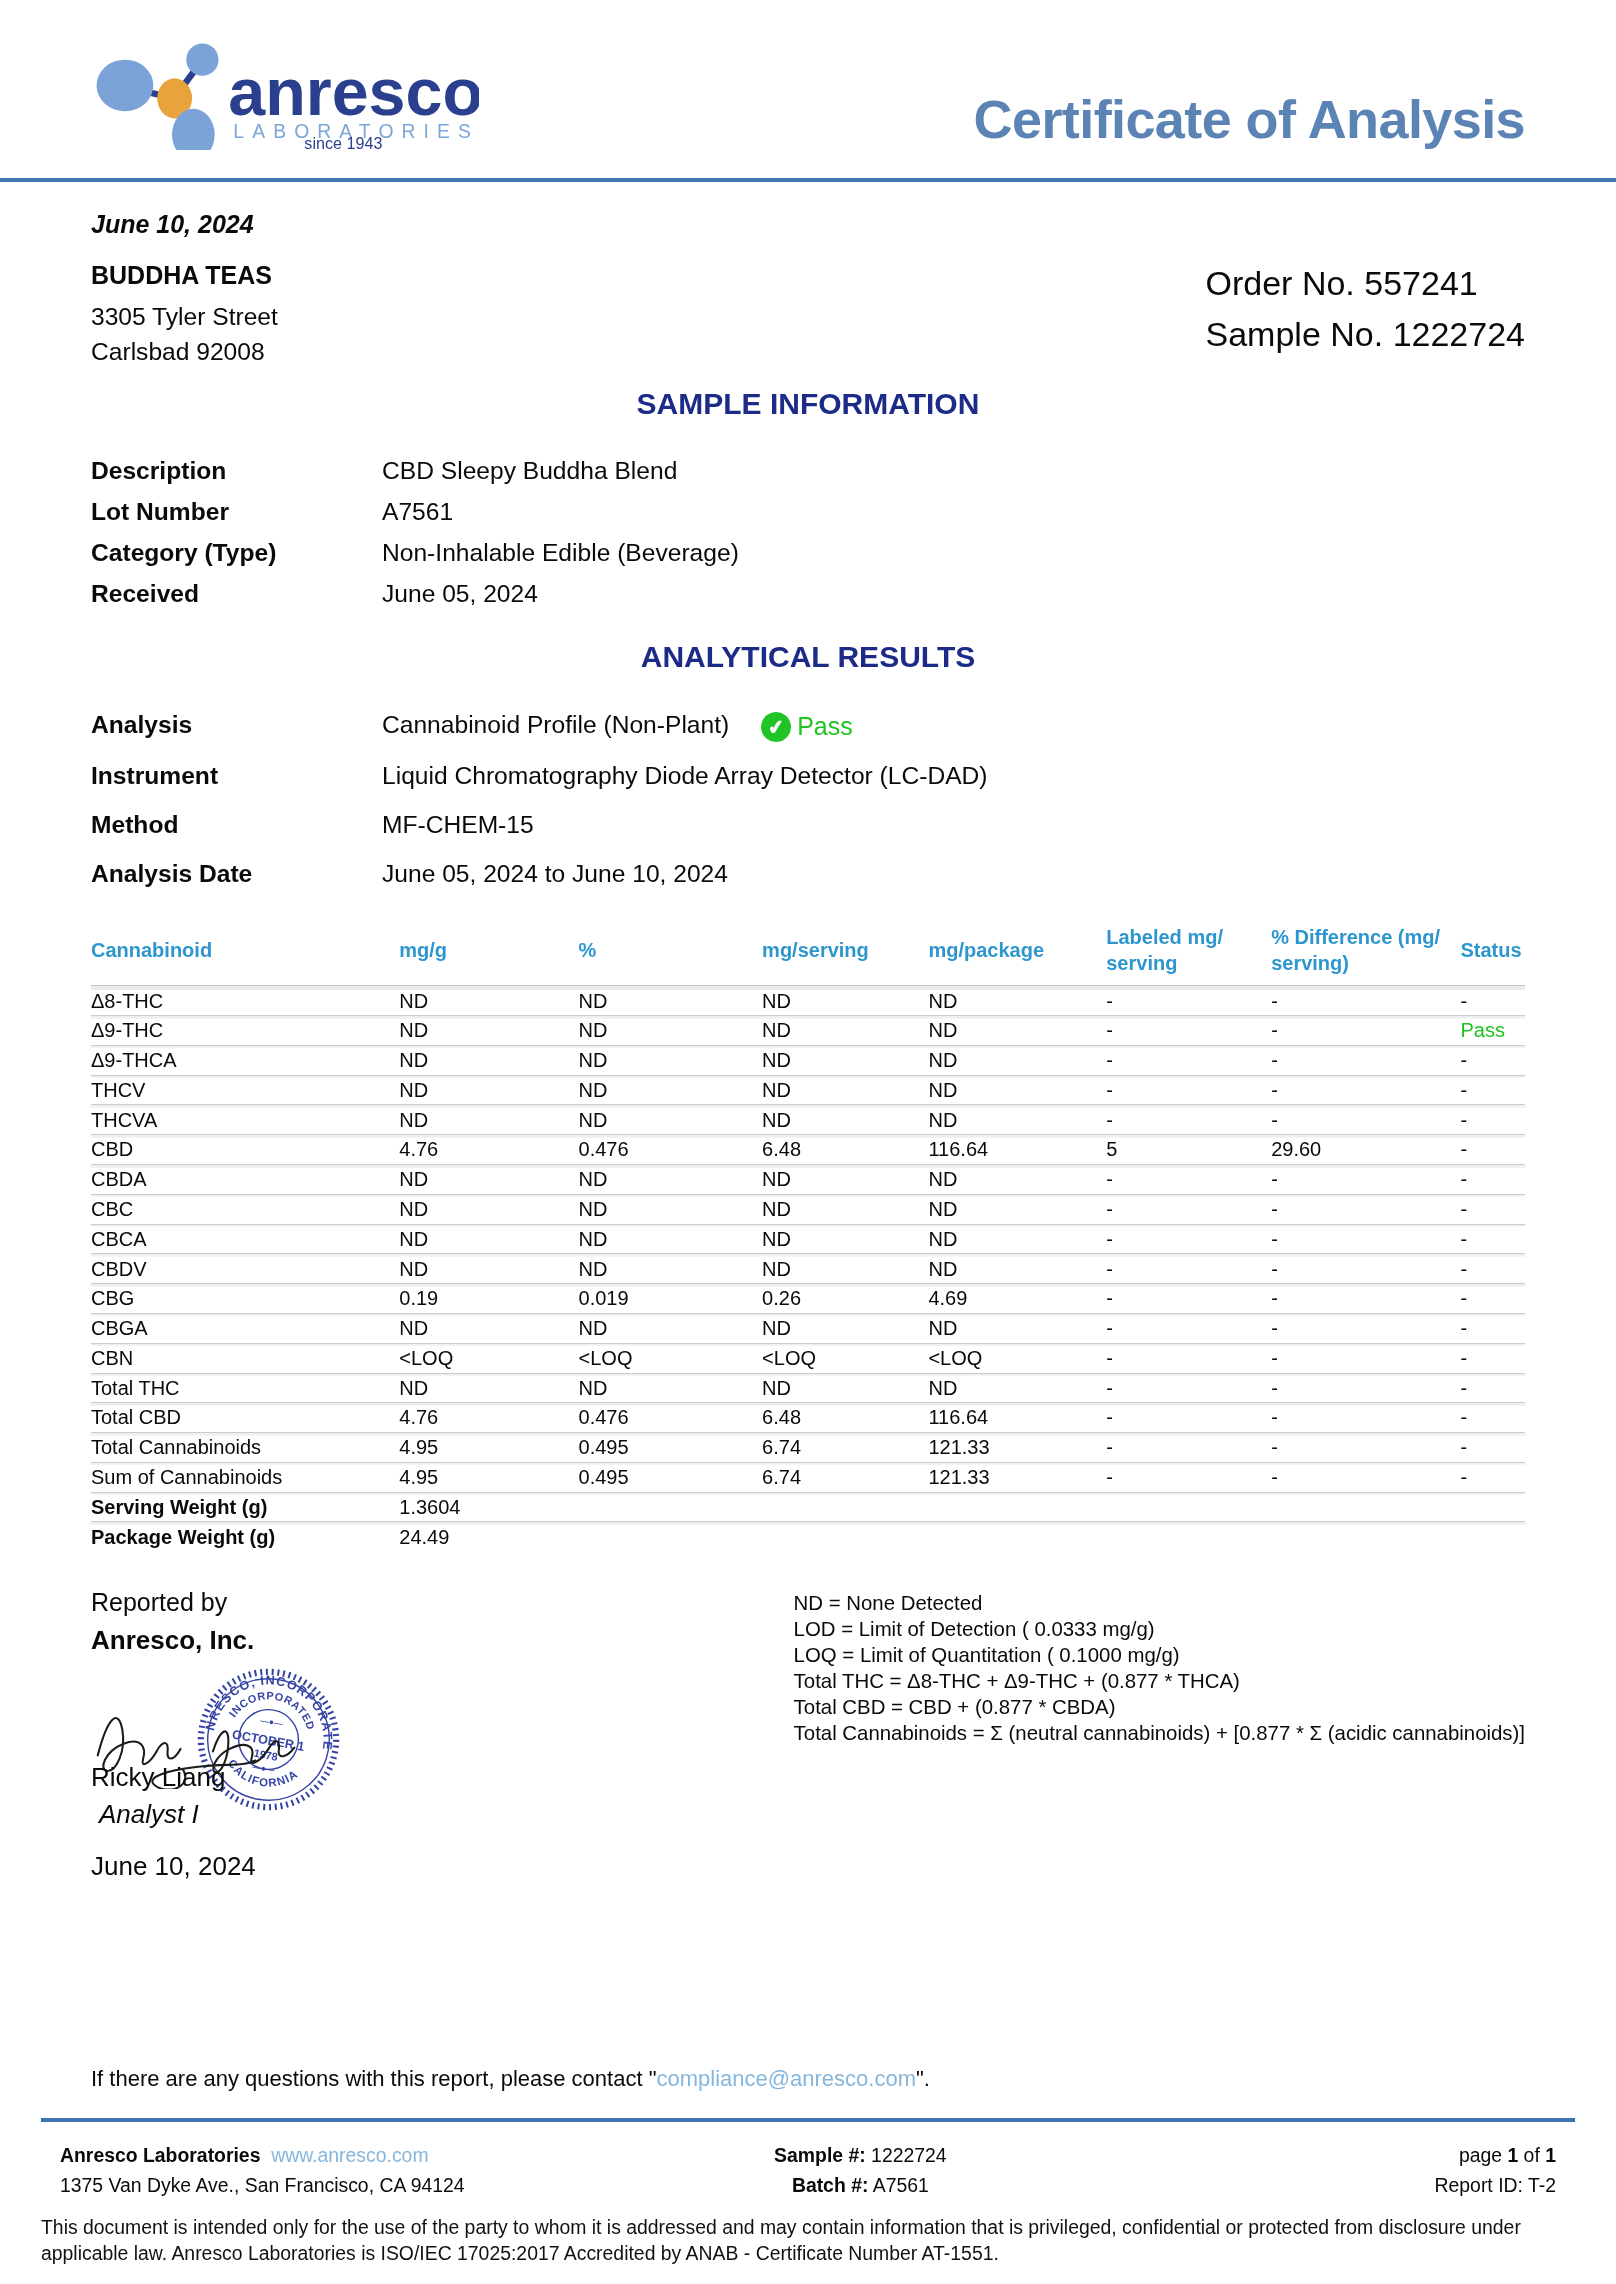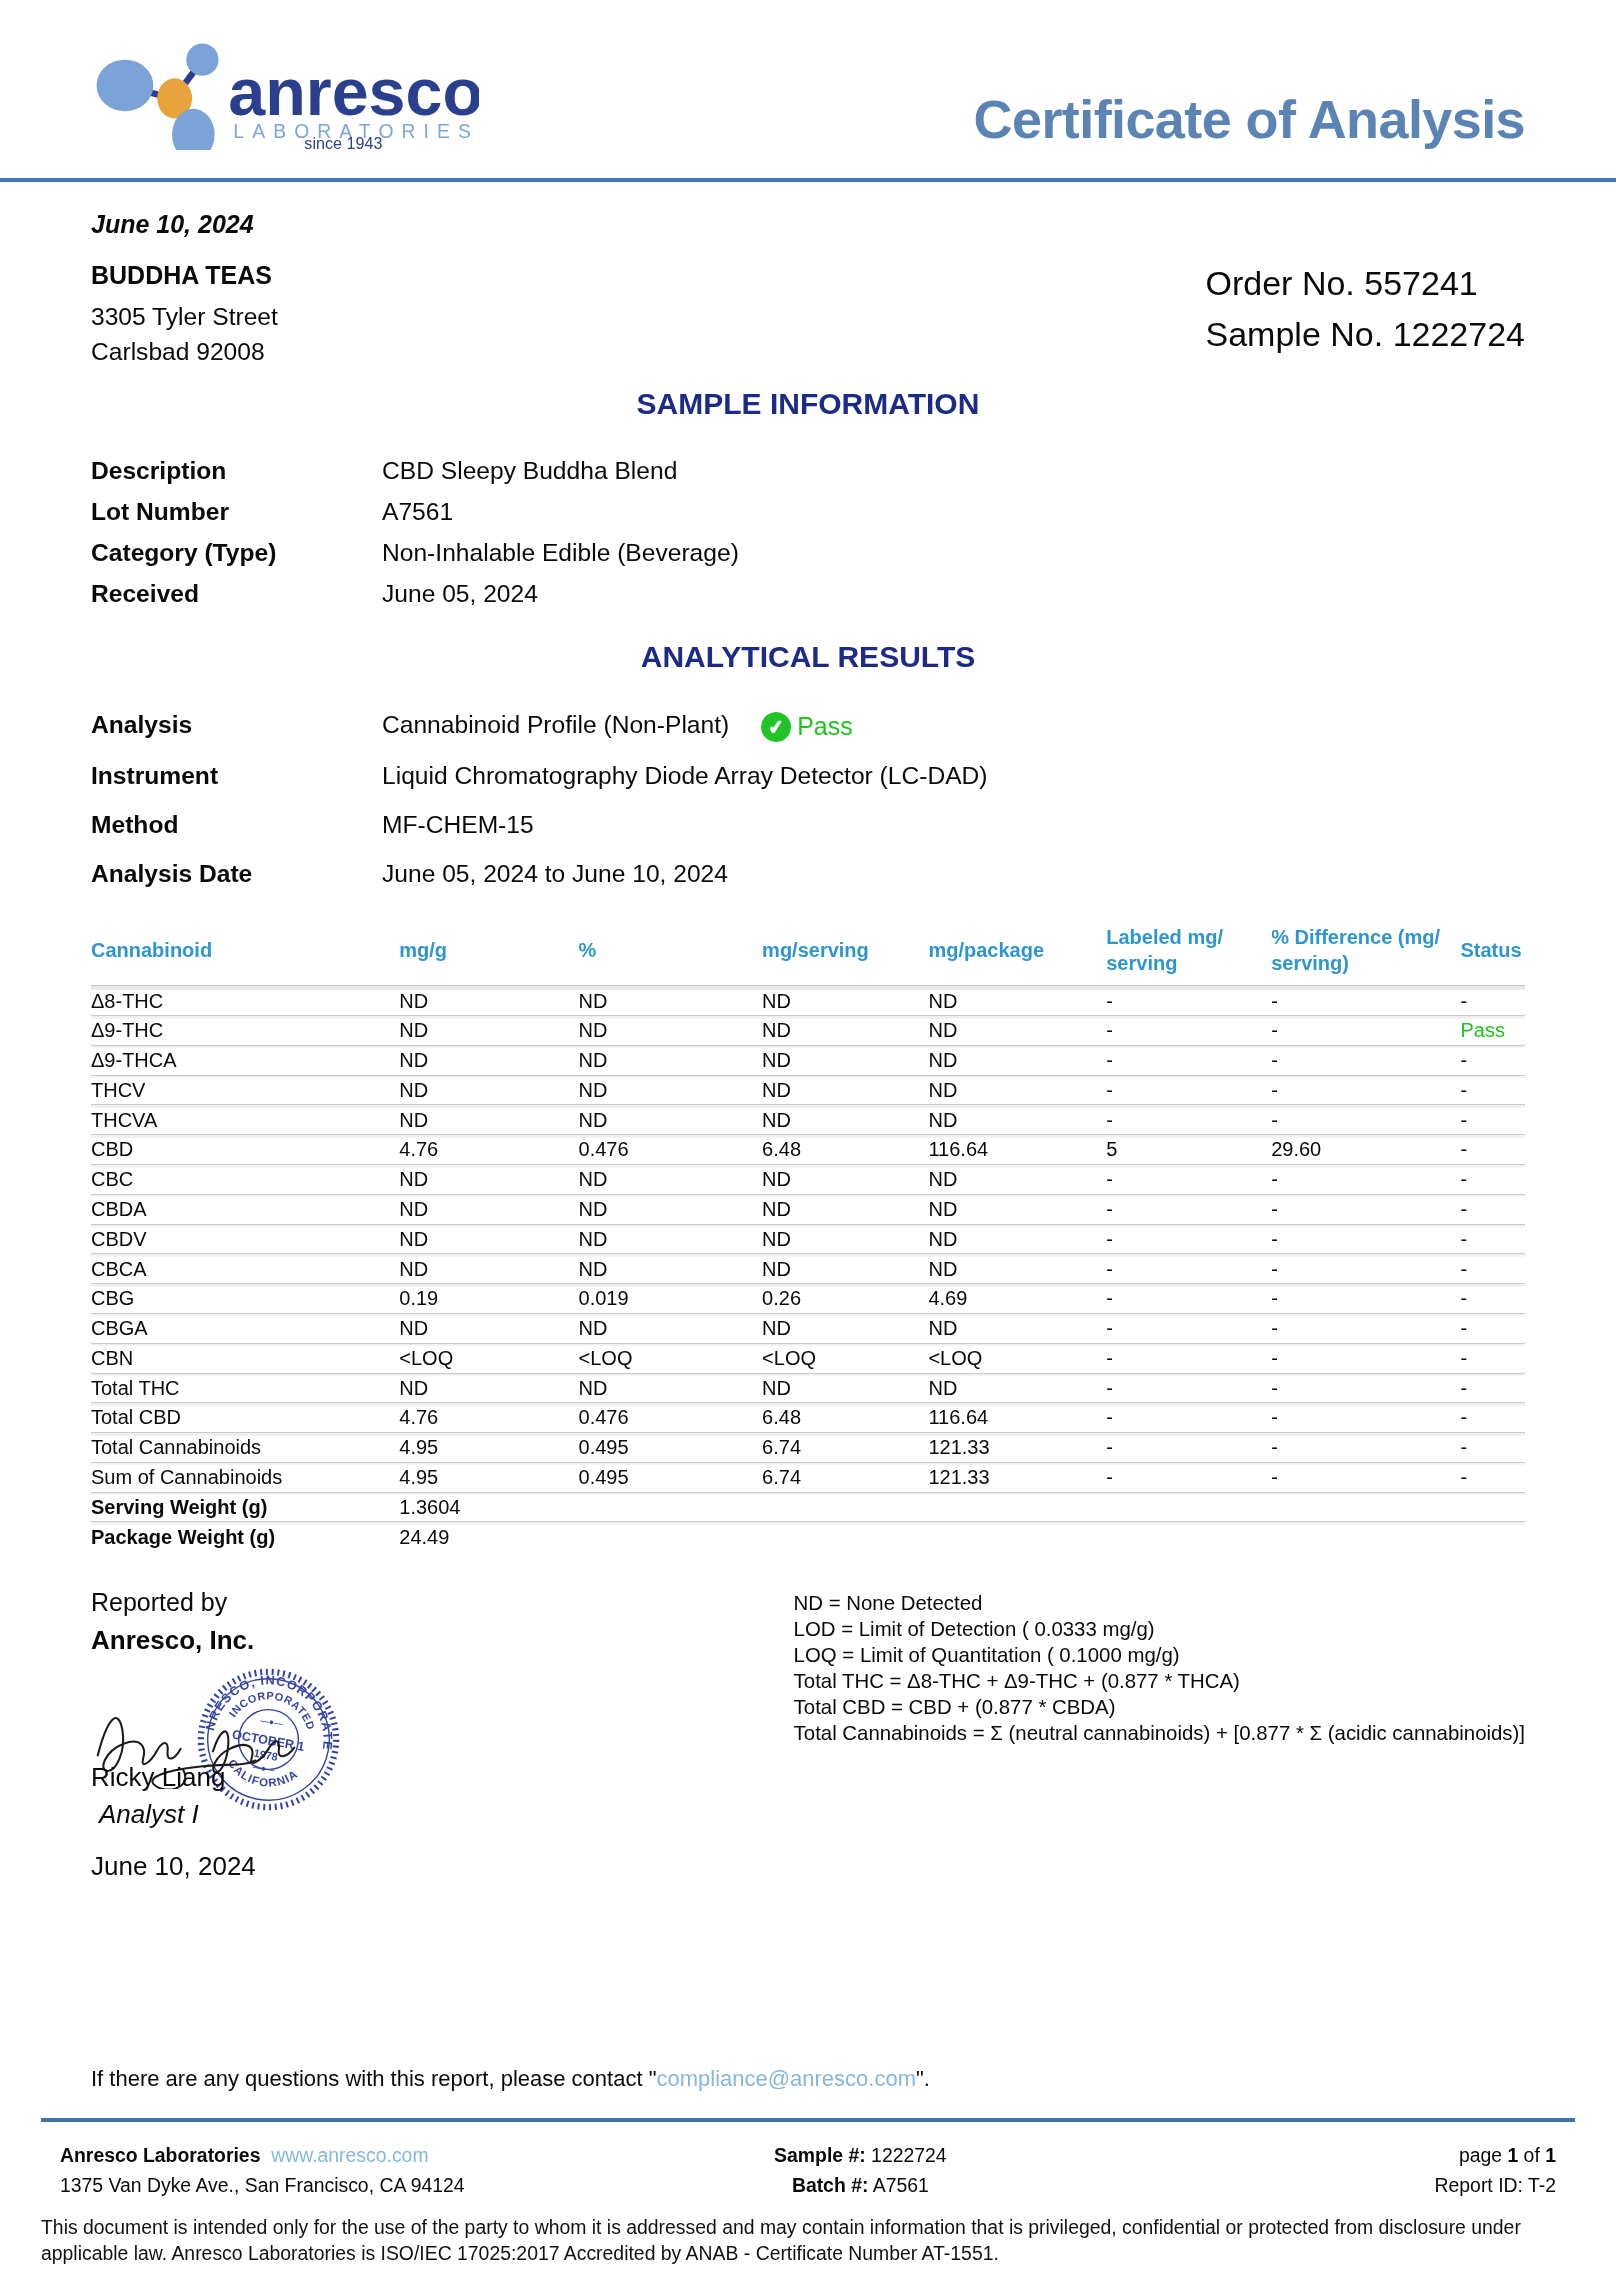--- a/index.html
+++ b/index.html
@@ -244,51 +244,51 @@
             <td>CBD</td>
             <td>4.76</td>
             <td>0.476</td>
             <td>6.48</td>
             <td>116.64</td>
             <td>5</td>
             <td>29.60</td>
             <td>-</td>
           </tr>
           <tr>
+            <td>CBDA</td>
+            <td>ND</td>
+            <td>ND</td>
+            <td>ND</td>
+            <td>ND</td>
+            <td>-</td>
+            <td>-</td>
+            <td>-</td>
+          </tr>
+          <tr>
             <td>CBC</td>
             <td>ND</td>
             <td>ND</td>
             <td>ND</td>
             <td>ND</td>
             <td>-</td>
             <td>-</td>
             <td>-</td>
           </tr>
           <tr>
-            <td>CBDA</td>
+            <td>CBCA</td>
             <td>ND</td>
             <td>ND</td>
             <td>ND</td>
             <td>ND</td>
             <td>-</td>
             <td>-</td>
             <td>-</td>
           </tr>
           <tr>
             <td>CBDV</td>
-            <td>ND</td>
-            <td>ND</td>
-            <td>ND</td>
-            <td>ND</td>
-            <td>-</td>
-            <td>-</td>
-            <td>-</td>
-          </tr>
-          <tr>
-            <td>CBCA</td>
             <td>ND</td>
             <td>ND</td>
             <td>ND</td>
             <td>ND</td>
             <td>-</td>
             <td>-</td>
             <td>-</td>
           </tr>
           <tr>
             <td>CBG</td>

